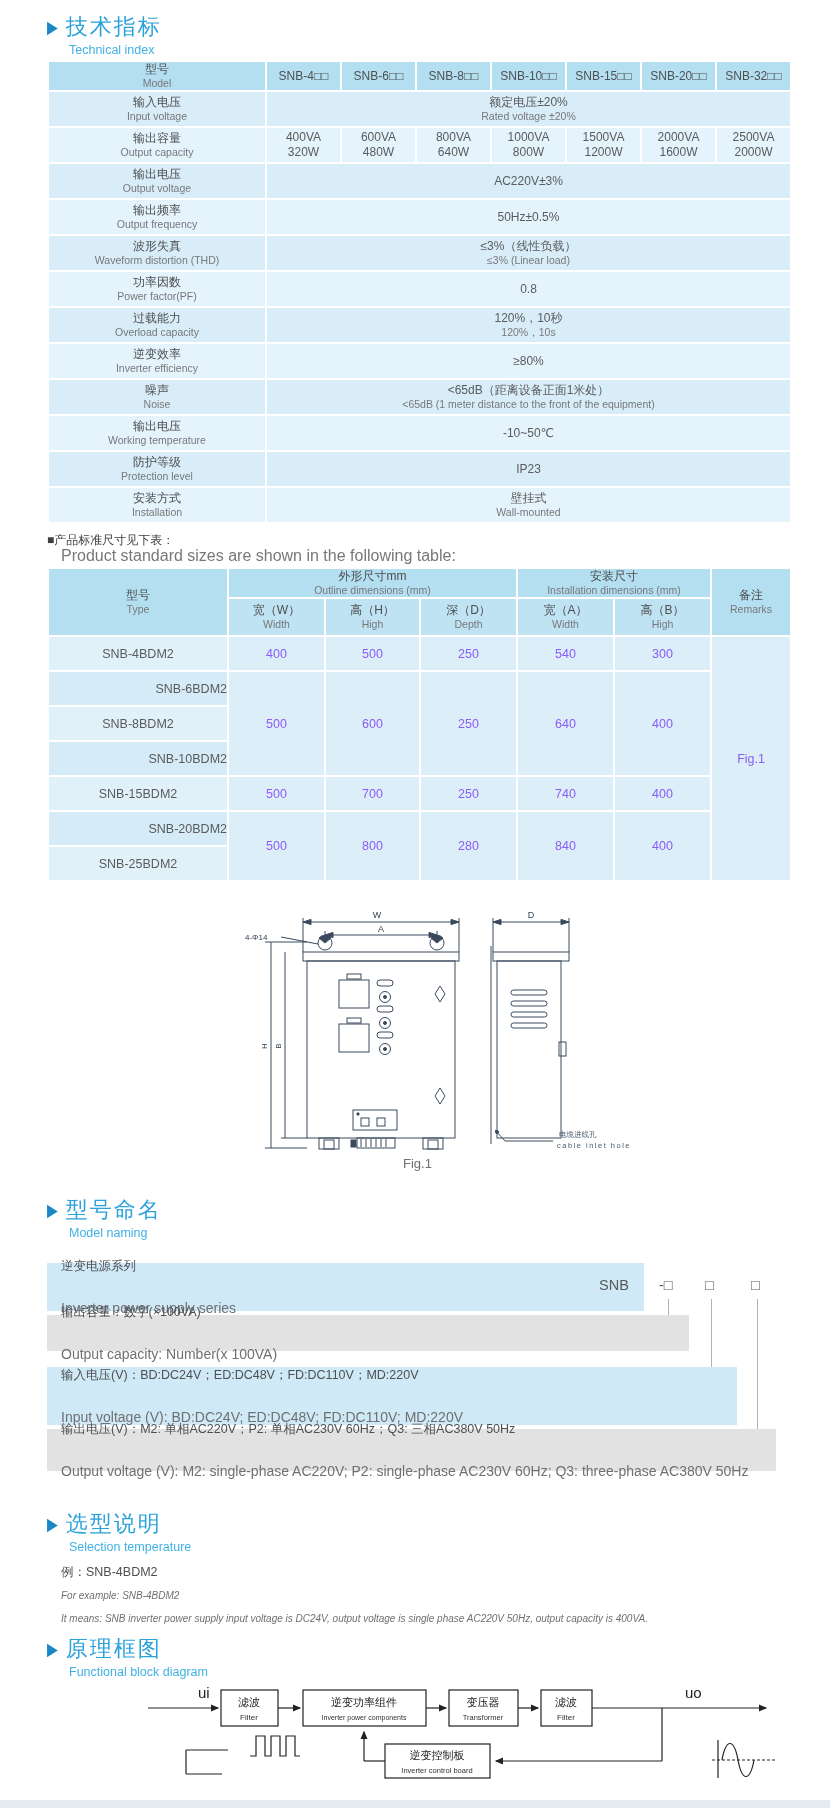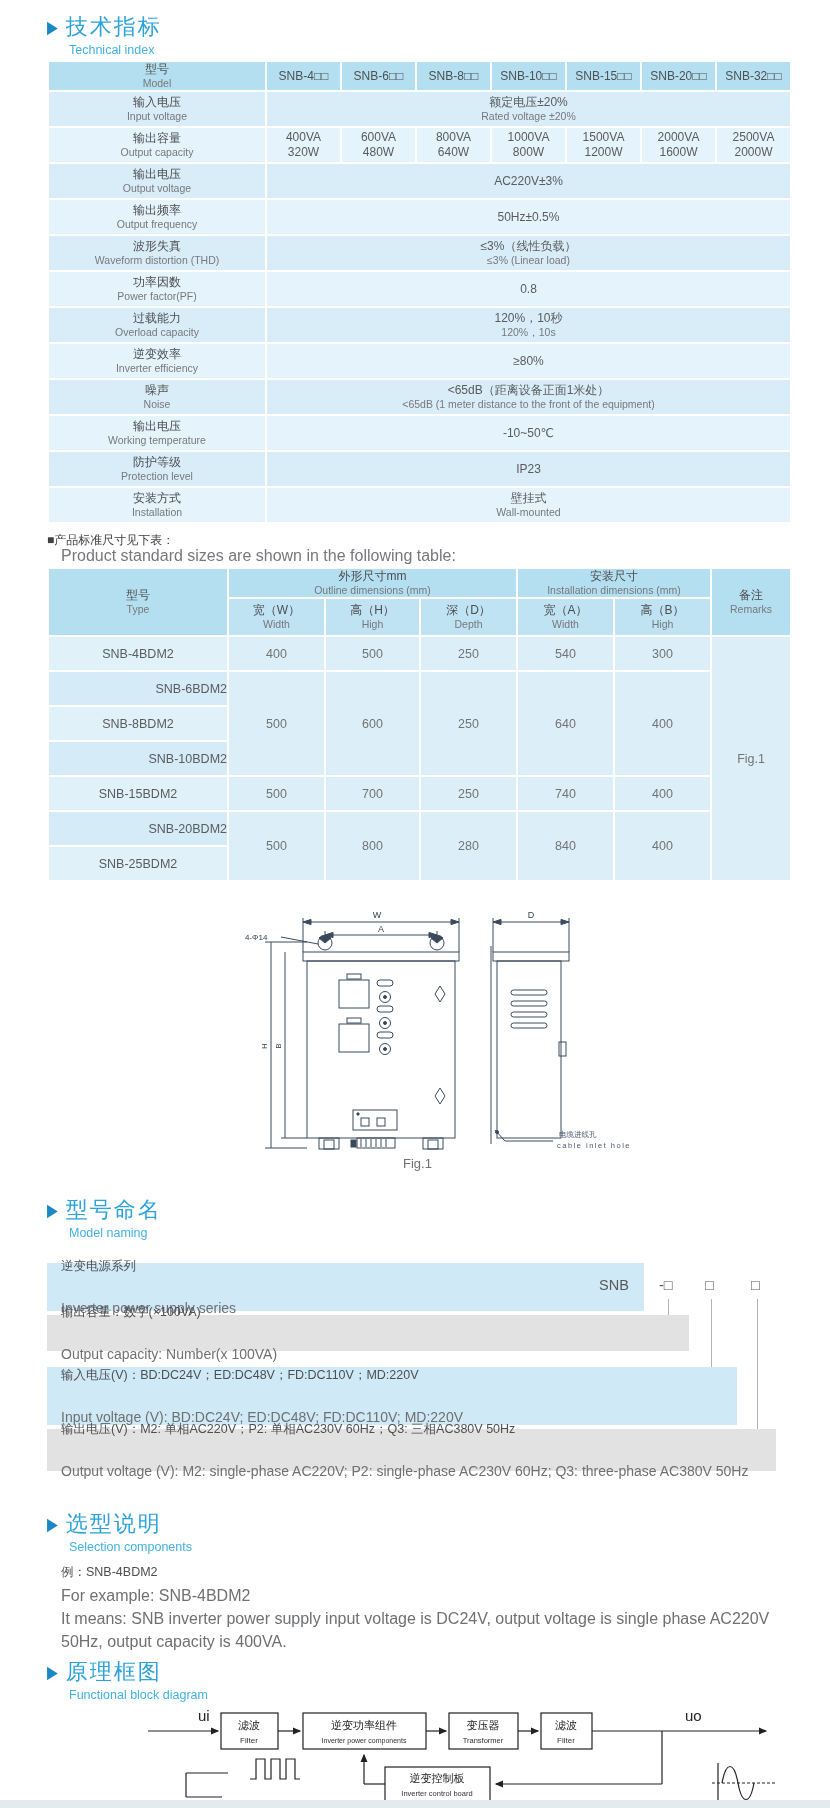--- a/index.html
+++ b/index.html
@@ -34,21 +34,21 @@
 
   .note-zh{font-size:12px;line-height:16px;color:#3f4042;margin-top:8px;}
   .note-en{font-size:16px;line-height:15px;color:#77787b;margin-left:14px;}
 
   .t2{margin-top:4px;}
   .t2 tr.gh{height:30px;}
   .t2 tr.sh{height:38px;}
   .t2 tr.body{height:35px;}
   .t2 td.hd{background:#b4dff1;}
   .t2 td.sub{background:#bfe3f3;}
-  .t2 td.cell{background:#dceff9;font-size:12.5px;color:#737373;}
+  .t2 td.cell{background:#dceff9;font-size:12.5px;color:#8b5cf6;}
   .t2 td.type1{background:#e0f1fa;font-size:12.5px;color:#5a5b5d;}
   .t2 td.type2{background:#d5ebf7;font-size:12.5px;color:#5a5b5d;text-align:right;}
 
   
   .fig-wrap{margin-top:12px;}
   .fig-svg{display:block;margin-left:194px;}
   .fig-cap{font-size:13px;color:#6f7072;margin:4px 0 0 356px;}
 
   
   .naming-table{position:relative;width:743px;height:224px;margin-top:22px;}
@@ -56,21 +56,21 @@
         padding-left:14px;box-sizing:border-box;gap:24px;}
   .nrow .l1{font-size:12.5px;line-height:16px;color:#4e4f51;}
   .nrow .l2{font-size:14px;line-height:15px;color:#6f7072;margin-top:3px;}
   .nblue{background:#cfe9f7;}
   .ngray{background:#e2e2e2;}
   .code{position:absolute;top:14px;font-size:14.5px;color:#58595b;text-align:center;}
   .vline{position:absolute;width:1px;background:#b0b4b8;}
 
   
   .sel-line-zh{font-size:12.5px;line-height:23px;color:#4d4e50;}
-  .sel-line-en{font-size:16px;line-height:23px;color:#6f7072;}
+  .sel-line-en{font-size:10px;line-height:23px;color:#6f7072;font-style:italic;}
 
   .diagram-svg{display:block;margin:2px 0 0 73px;}
 
   .bottom-strip{position:absolute;left:0;bottom:0;width:830px;height:8px;background:#e4ebef;}
 
   svg text{font-family:"Liberation Sans","DejaVu Sans",sans-serif;}
 </style>
 </head>
 <body>
 
@@ -474,21 +474,21 @@
     <span class="code" style="left:704px;">□</span>
     <span class="vline" style="left:621px;top:36px;height:16px;"></span>
     <span class="vline" style="left:664px;top:36px;height:68px;"></span>
     <span class="vline" style="left:710px;top:36px;height:130px;"></span>
   </div>
 
   <div class="sec" style="margin-top:24px;">
     <span class="tri">▶</span>
     <span class="zh-t">选型说明</span>
   </div>
-  <div class="sub-t">Selection components</div>
+  <div class="sub-t">Selection temperature</div>
 
   <div style="margin:6px 0 0 14px;">
     <div class="sel-line-zh">例：SNB-4BDM2</div>
     <div class="sel-line-en">For example: SNB-4BDM2</div>
     <div class="sel-line-en">It means: SNB inverter power supply input voltage is DC24V, output voltage is single phase AC220V 50Hz, output capacity is 400VA.</div>
   </div>
 
   <div class="sec" style="margin-top:6px;">
     <span class="tri">▶</span>
     <span class="zh-t">原理框图</span>

